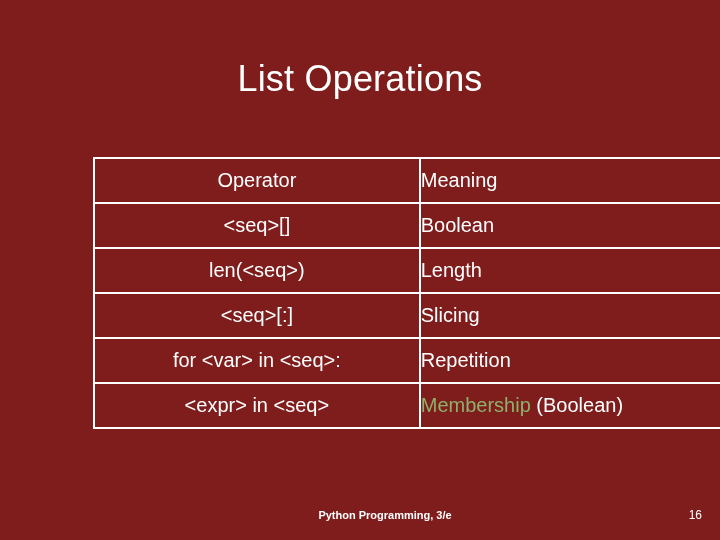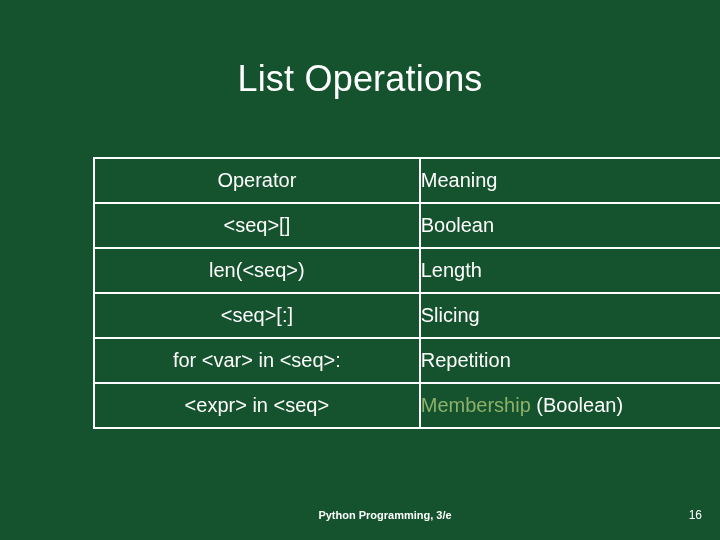--- a/index.html
+++ b/index.html
@@ -12,21 +12,21 @@
     height: 540px;
     overflow: hidden;
     font-family: "Liberation Sans", sans-serif;
     color: #ffffff;
     position: relative;
   }
 
   .slide {
     position: absolute;
     inset: 0;
-    background: #14532d;
+    background: #7f1d1d;
   }
 
   
   .slide-title {
     position: absolute;
     left: 0;
     top: 57px;
     width: 720px;
     text-align: center;
     font-size: 36px;

